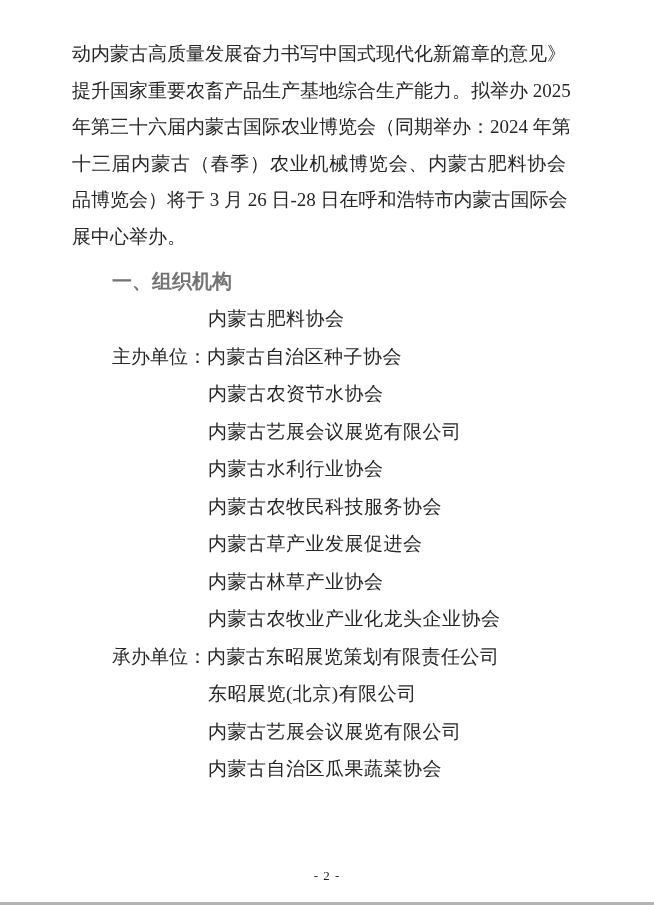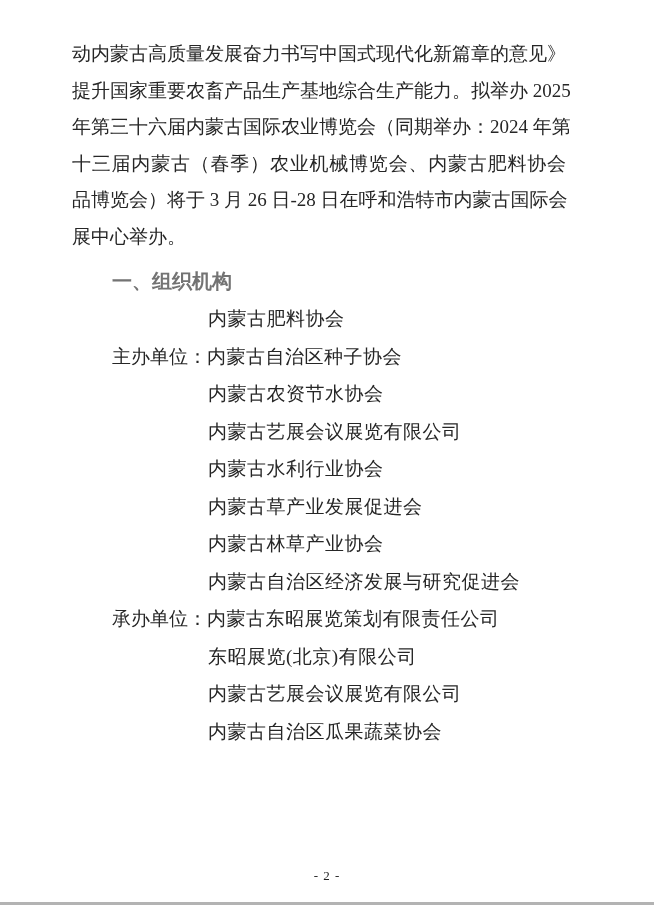--- a/index.html
+++ b/index.html
@@ -89,23 +89,24 @@
     <div class="section-heading">一、组织机构</div>
 
     <div>
       <div class="org-row cont"><span class="org-item">内蒙古肥料协会</span></div>
       <div class="org-row">
         <span class="org-label">主办单位：</span><span class="org-item">内蒙古自治区种子协会</span>
       </div>
       <div class="org-row cont"><span class="org-item">内蒙古农资节水协会</span></div>
       <div class="org-row cont"><span class="org-item">内蒙古艺展会议展览有限公司</span></div>
       <div class="org-row cont"><span class="org-item">内蒙古水利行业协会</span></div>
+      <div class="org-row cont"><span class="org-item">内蒙古农牧民科技服务协会</span></div>
       <div class="org-row cont"><span class="org-item">内蒙古草产业发展促进会</span></div>
       <div class="org-row cont"><span class="org-item">内蒙古林草产业协会</span></div>
-      <div class="org-row cont"><span class="org-item">内蒙古自治区经济发展与研究促进会</span></div>
+      <div class="org-row cont"><span class="org-item">内蒙古农牧业产业化龙头企业协会</span></div>
 
       <div class="org-row">
         <span class="org-label">承办单位：</span><span class="org-item">内蒙古东昭展览策划有限责任公司</span>
       </div>
       <div class="org-row cont"><span class="org-item">东昭展览(北京)有限公司</span></div>
       <div class="org-row cont"><span class="org-item">内蒙古艺展会议展览有限公司</span></div>
       <div class="org-row cont"><span class="org-item">内蒙古自治区瓜果蔬菜协会</span></div>
     </div>
 
   </div>

